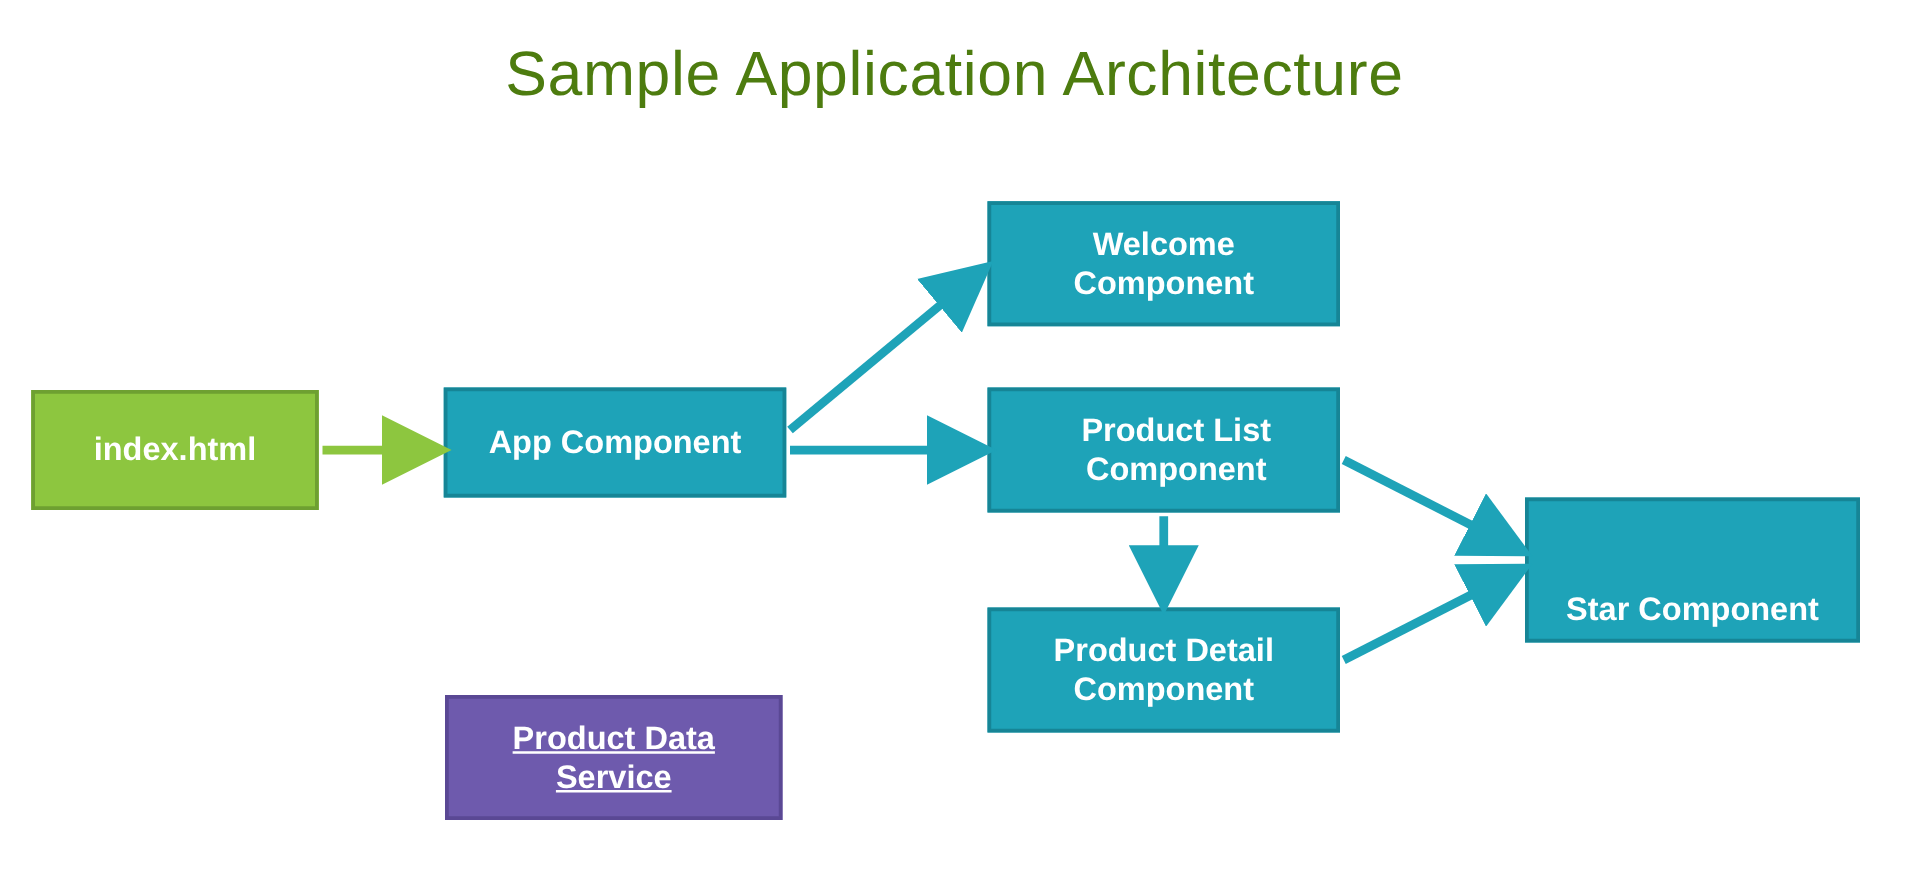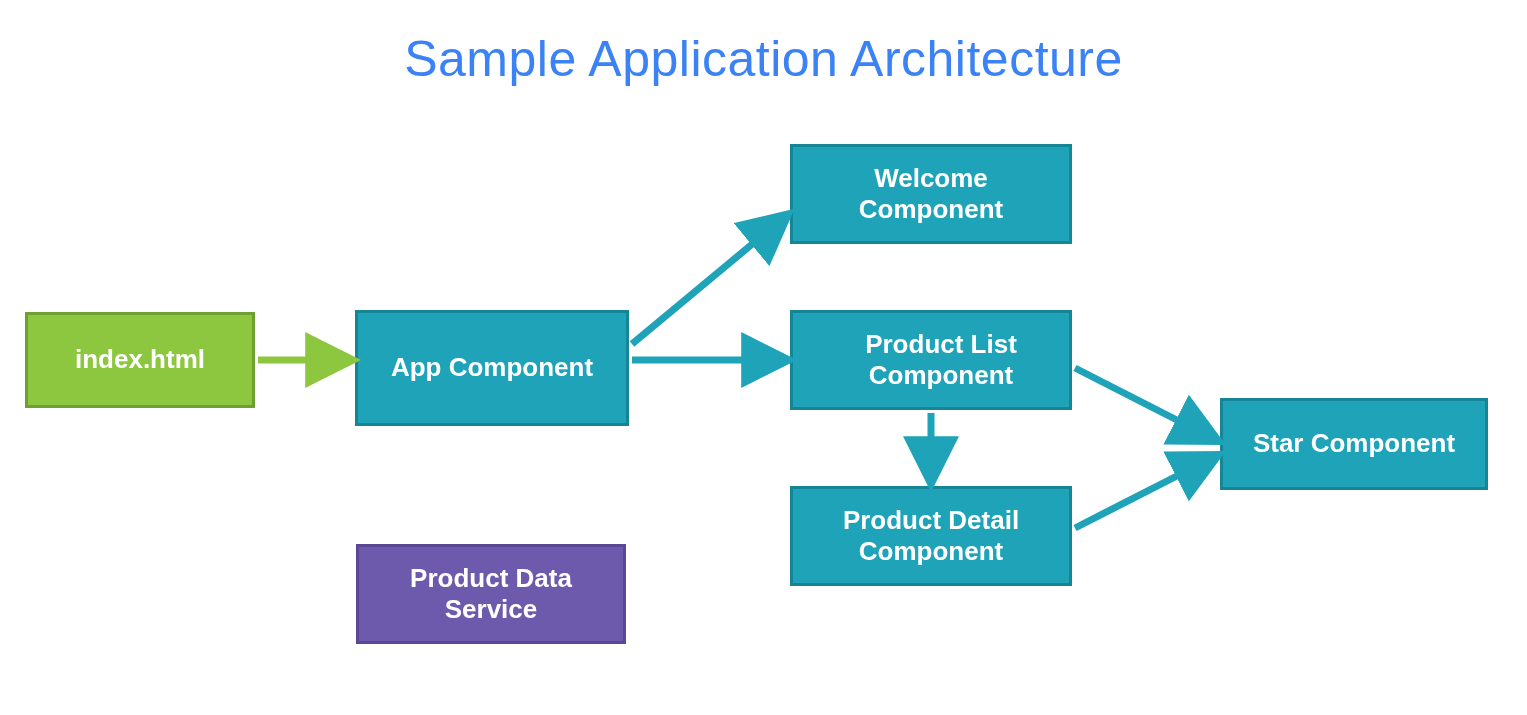--- a/index.html
+++ b/index.html
@@ -15,21 +15,21 @@
       position: relative;
     }
     .title {
       position: absolute;
       top: 30px;
       left: 0;
       width: 100%;
       text-align: center;
       font-size: 50px;
       font-weight: 300;
-      color: #3b82f6;
+      color: #4d7c0f;
       letter-spacing: 0.5px;
     }
     .box {
       position: absolute;
       display: flex;
       align-items: center;
       justify-content: center;
       text-align: center;
       color: #ffffff;
       font-size: 26px;
@@ -60,41 +60,41 @@
   </style>
 </head>
 <body>
 
 <div class="title">Sample Application Architecture</div>
 
 <div class="box box-green" style="left:25px; top:312px; width:230px; height:96px;">
   <span>index.html</span>
 </div>
 
-<div class="box box-teal" style="left:355px; top:310px; width:274px; height:116px;">
+<div class="box box-teal" style="left:355px; top:310px; width:274px; height:88px;">
   <span>App Component</span>
 </div>
 
-<div class="box box-teal" style="left:790px; top:144px; width:282px; height:100px;">
+<div class="box box-teal" style="left:790px; top:161px; width:282px; height:100px;">
   <span>Welcome Component</span>
 </div>
 
 <div class="box box-teal" style="left:790px; top:310px; width:282px; height:100px;padding-left:28px;">
   <span>Product List Component</span>
 </div>
 
 <div class="box box-teal" style="left:790px; top:486px; width:282px; height:100px;text-align:center;">
   <span>Product Detail Component</span>
 </div>
 
-<div class="box box-teal" style="left:1220px; top:398px; width:268px; height:92px;">
+<div class="box box-teal" style="left:1220px; top:398px; width:268px; height:116px;align-items:flex-end;">
   <span>Star Component</span>
 </div>
 
-<div class="box box-purple" style="left:356px; top:544px; width:270px; height:100px;">
+<div class="box box-purple" style="left:356px; top:556px; width:270px; height:100px;text-decoration:underline;">
   <span>Product Data Service</span>
 </div>
 
 <svg class="connectors">
   <defs>
     <marker id="arrow-green" viewBox="0 0 10 10" refX="8" refY="5" markerWidth="8" markerHeight="8" orient="auto-start-reverse">
       <path d="M 0 0 L 10 5 L 0 10 z" fill="#8dc63f"></path>
     </marker>
     <marker id="arrow-teal" viewBox="0 0 10 10" refX="8" refY="5" markerWidth="8" markerHeight="8" orient="auto-start-reverse">
       <path d="M 0 0 L 10 5 L 0 10 z" fill="#1ea3b8"></path>

